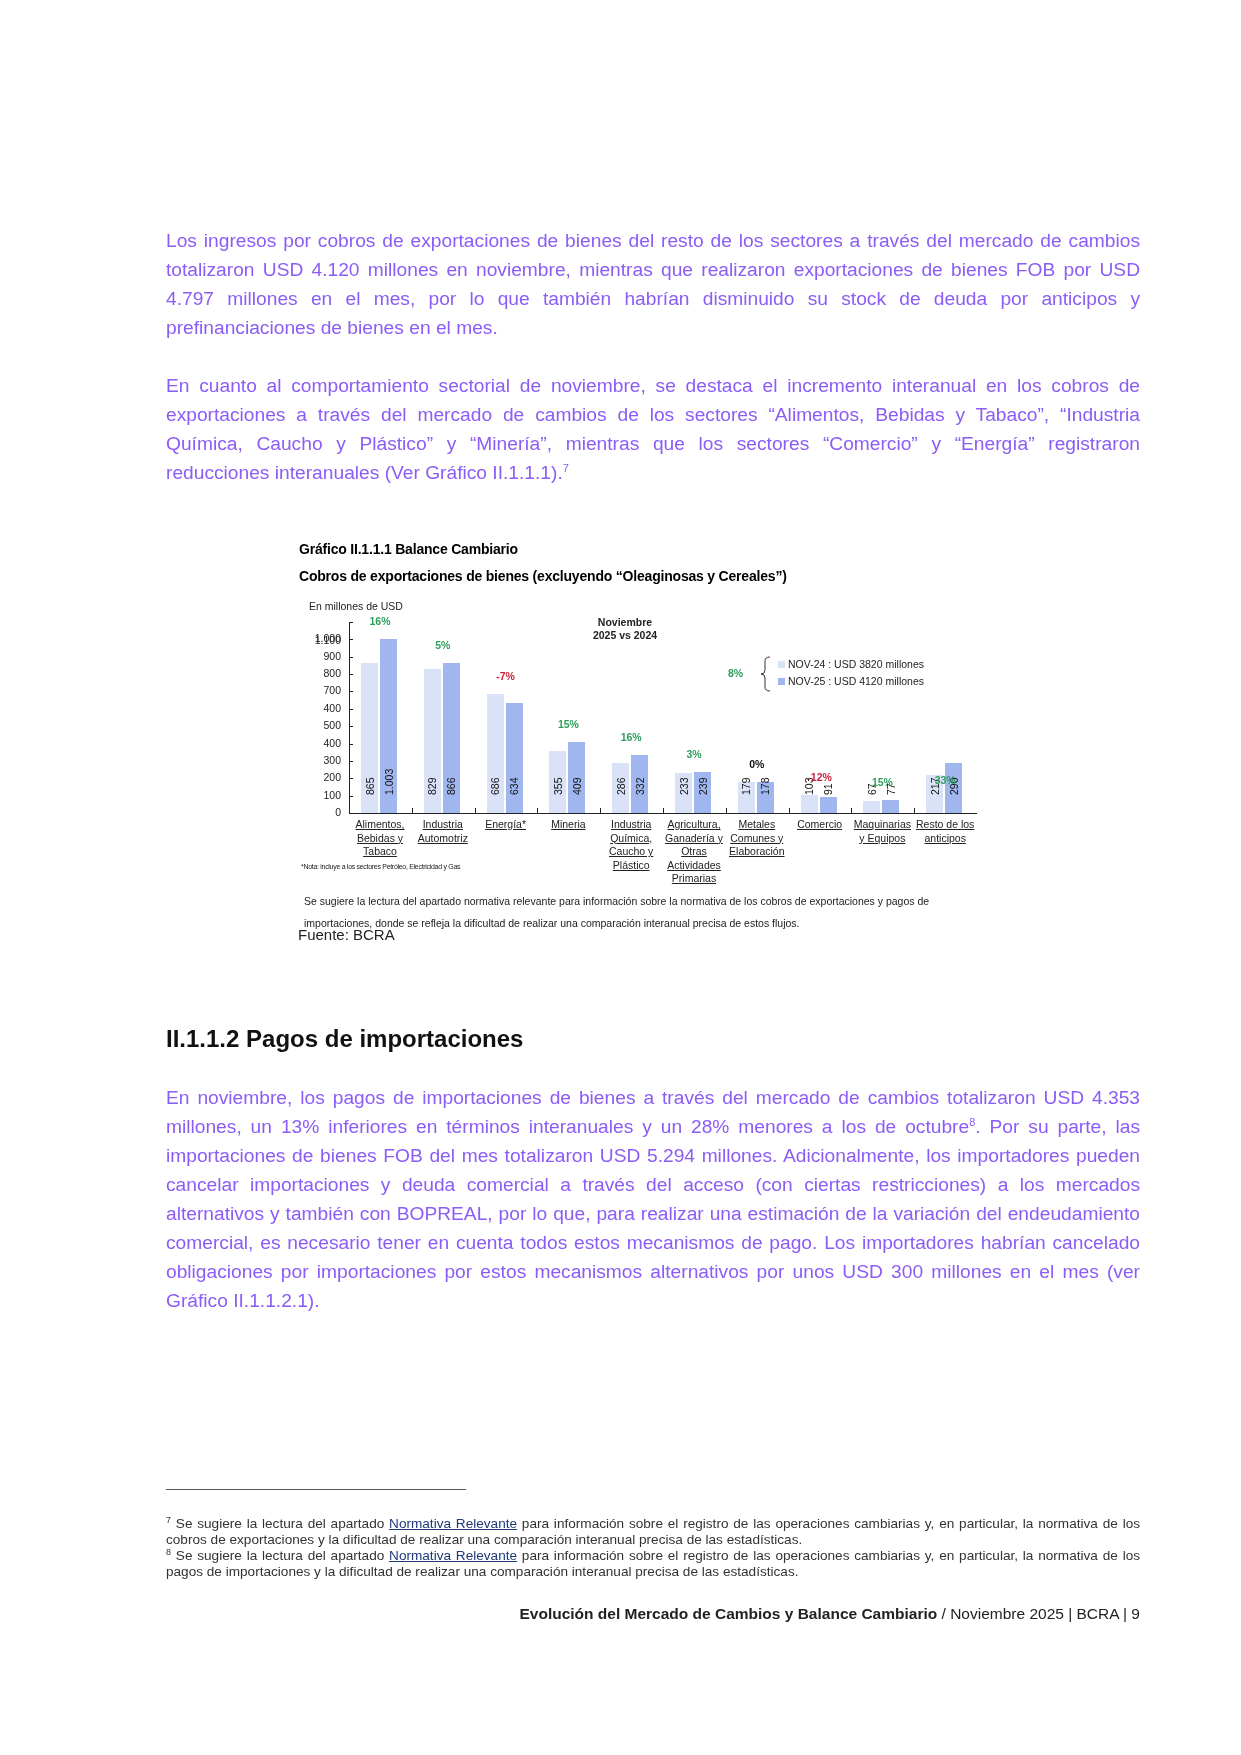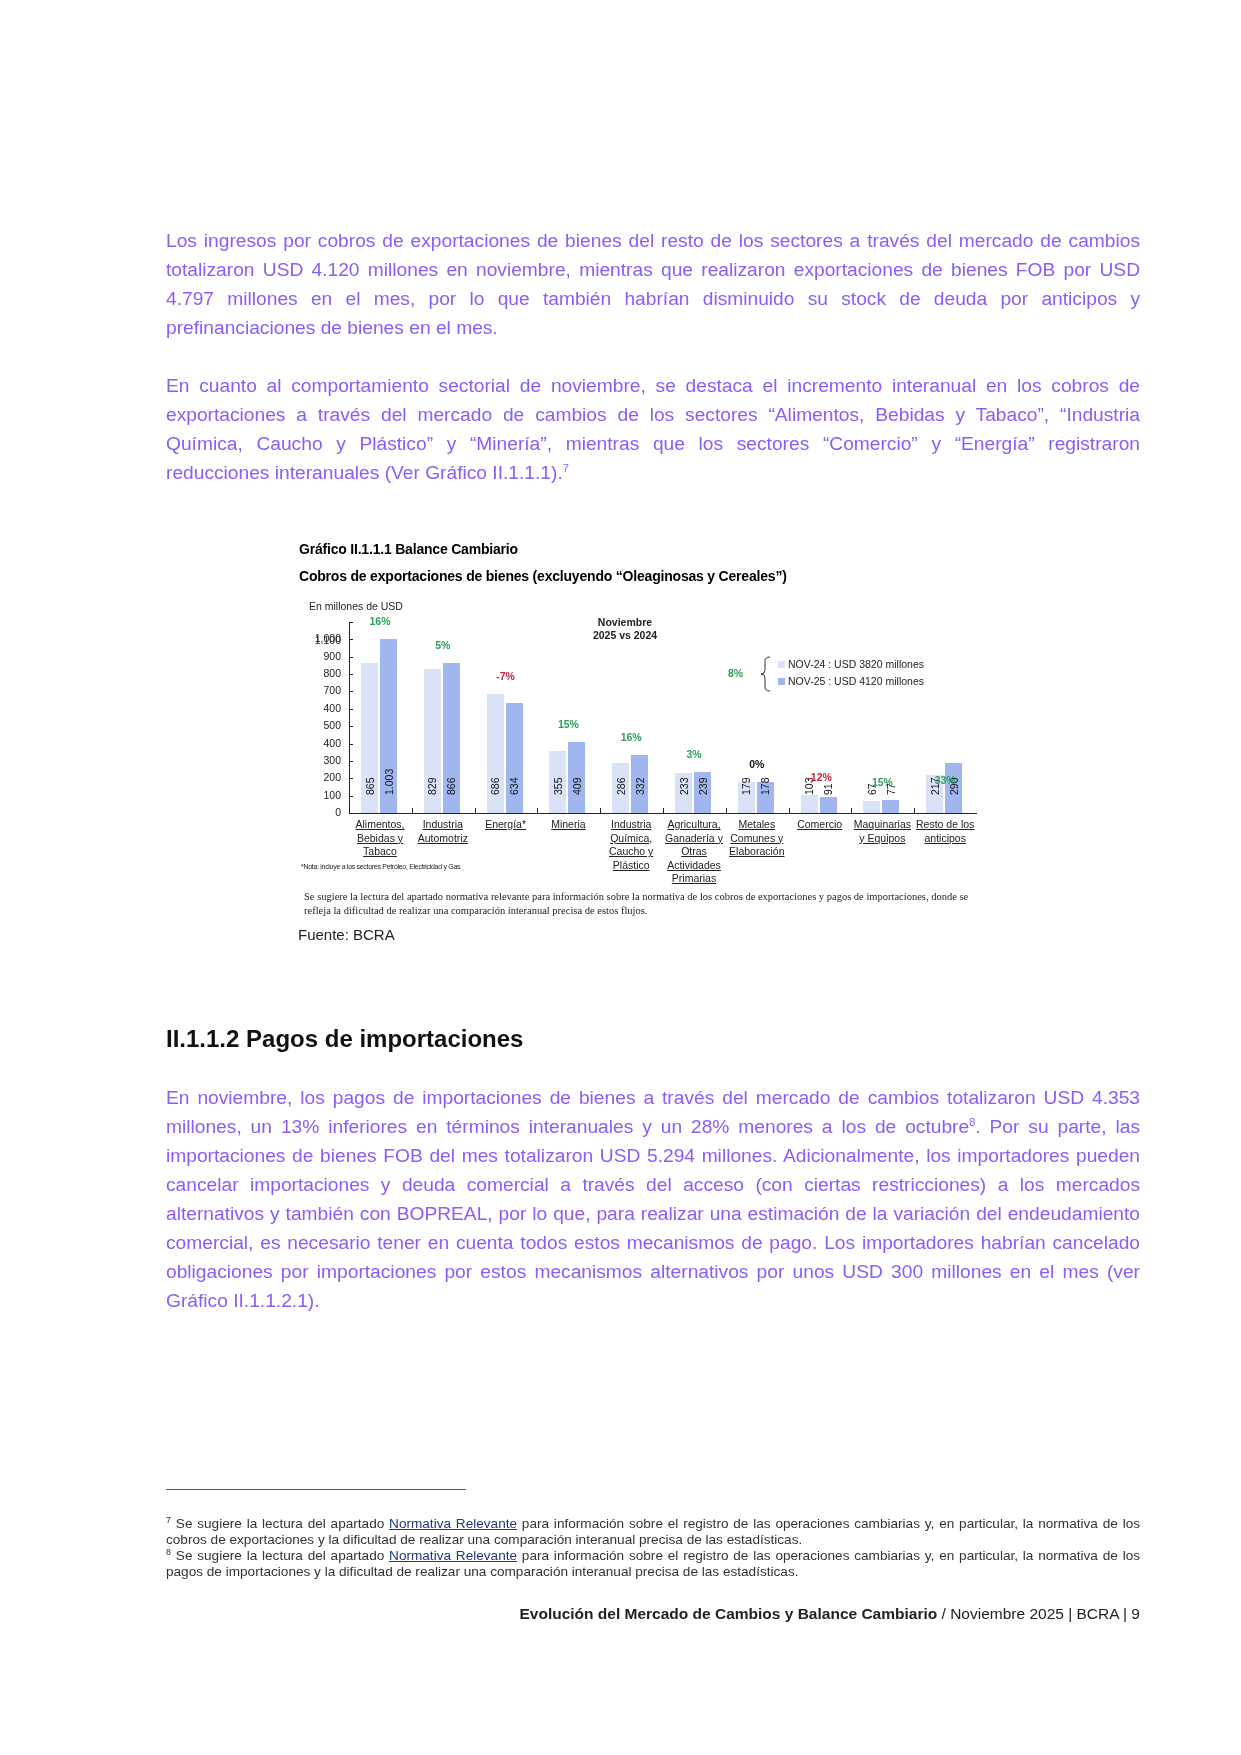--- a/index.html
+++ b/index.html
@@ -205,21 +205,21 @@
   <div class="small" style="left:728px; top:667px; color:#2e9e5b; font-weight:bold;">8%</div>
   <svg style="position:absolute; left:760px; top:656px;" width="12" height="36">
     <path d="M10 1 Q5 1 5 5 L5 14 Q5 18 1 18 Q5 18 5 22 L5 31 Q5 35 10 35" fill="none" stroke="#333" stroke-width="1"></path>
   </svg>
   <div class="small" style="left:778px; top:656px; line-height:17px;">
     <div><span class="legend-sw" style="background:#d9e2f7;"></span><span>NOV-24 : USD 3820 millones</span></div>
     <div><span class="legend-sw" style="background:#9fb6ee;"></span><span>NOV-25 : USD 4120 millones</span></div>
   </div>
 
   <div class="small" style="left:301px; top:863px; font-size:7px; letter-spacing:-0.3px;">*Nota: incluye a los sectores Petróleo, Electricidad y Gas</div>
-  <div class="small" style="left:304px; top:890px; width:680px; font-size:10.5px; line-height:14px;font-family:Liberation Serif, serif;">Se sugiere la lectura del apartado normativa relevante para información sobre la normativa de los cobros de exportaciones y pagos de importaciones, donde se refleja la dificultad de realizar una comparación interanual precisa de estos flujos.</div>
+  <div class="small" style="left:304px; top:890px; width:680px; font-size:10.5px; line-height:22px;">Se sugiere la lectura del apartado normativa relevante para información sobre la normativa de los cobros de exportaciones y pagos de importaciones, donde se refleja la dificultad de realizar una comparación interanual precisa de estos flujos.</div>
   <div class="small" style="left:298px; top:926px; font-size:15px;">Fuente: BCRA</div>
 </div>
 
 <div class="sec-head">II.1.1.2 Pagos de importaciones</div>
 
 <div class="para" style="top:1083px;"><span>En noviembre, los pagos de importaciones de bienes a través del mercado de cambios totalizaron USD 4.353 millones, un 13% inferiores en términos interanuales y un 28% menores a los de octubre</span><sup>8</sup><span>. Por su parte, las importaciones de bienes FOB del mes totalizaron USD 5.294 millones. Adicionalmente, los importadores pueden cancelar importaciones y deuda comercial a través del acceso (con ciertas restricciones) a los mercados alternativos y también con BOPREAL, por lo que, para realizar una estimación de la variación del endeudamiento comercial, es necesario tener en cuenta todos estos mecanismos de pago. Los importadores habrían cancelado obligaciones por importaciones por estos mecanismos alternativos por unos USD 300 millones en el mes (ver Gráfico II.1.1.2.1).</span></div>
 
 <div style="position:absolute; left:166px; top:1489px; width:300px; height:1px; background:#555;"></div>
 
 <div class="footnote" style="top:1516px;">

